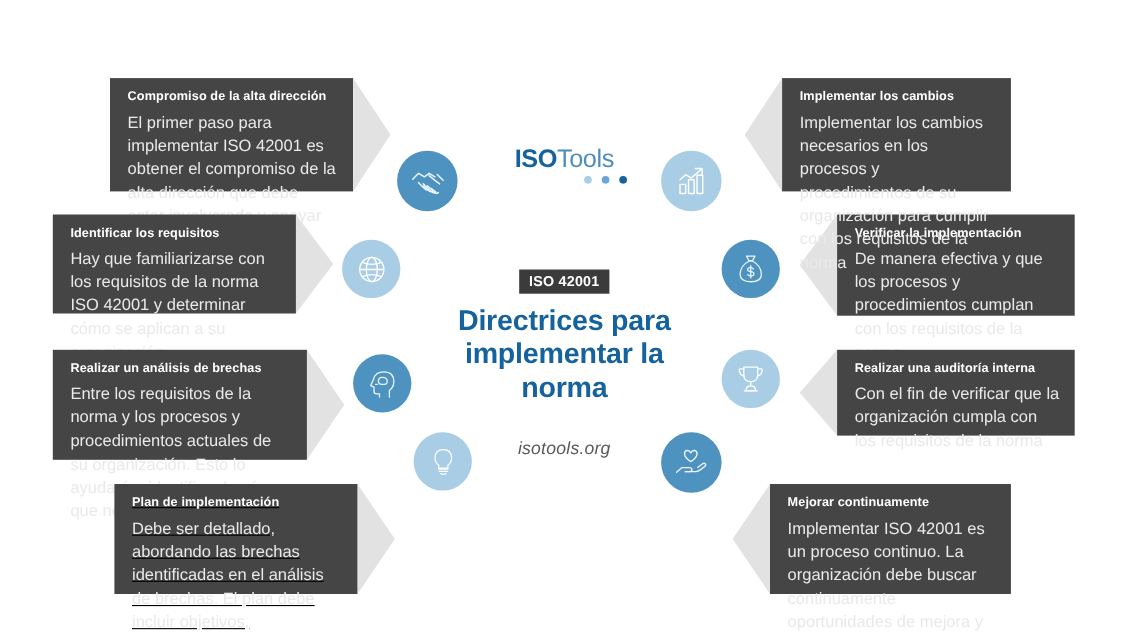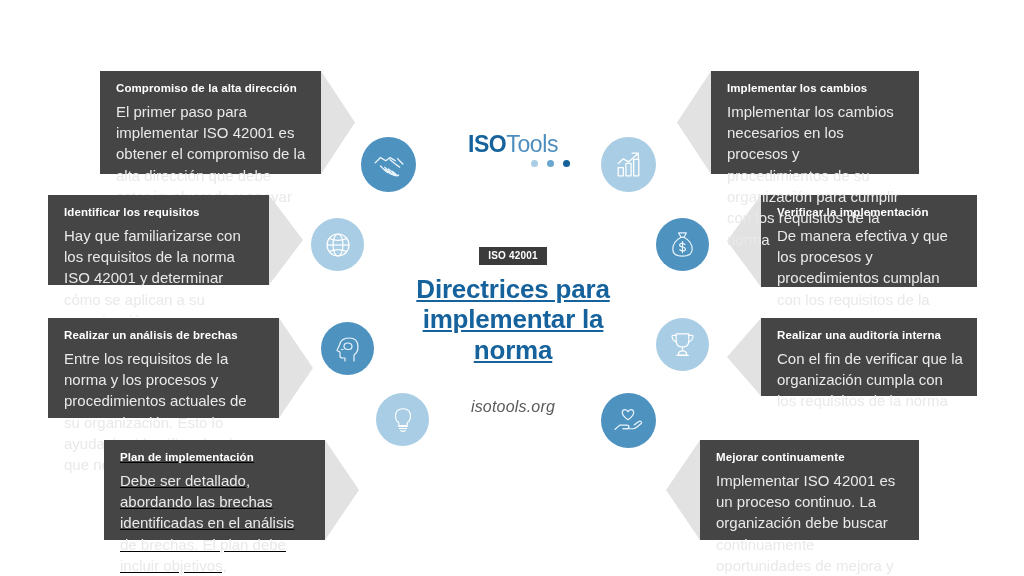--- a/index.html
+++ b/index.html
@@ -75,33 +75,32 @@
   }
   .logo-dots i{display:block;width:7px;height:7px;border-radius:50%;}
   .dot1{background:#a9cde4;}
   .dot2{background:#6aa6cf;}
   .dot3{background:#14619c;}
 
   .badge{
     display:inline-block;
     background:#3b3b3b;
     color:#ffffff;
-    font-size:10px;
+    font-size:13px;
     font-weight:bold;
     padding:3px 9px 4px 9px;
     letter-spacing:.2px;
   }
   .headline{
     color:#15629c;
     font-size:26px;
     font-weight:bold;
     line-height:1.17;
     margin:9px 0 0 0;
     letter-spacing:-0.2px;
-    text-decoration:underline;
   }
   .site{
     color:#5a5a5a;
     font-size:16px;
     margin-top:33px;
     letter-spacing:.2px;
     font-style:italic;
   }
 </style>
 </head>

